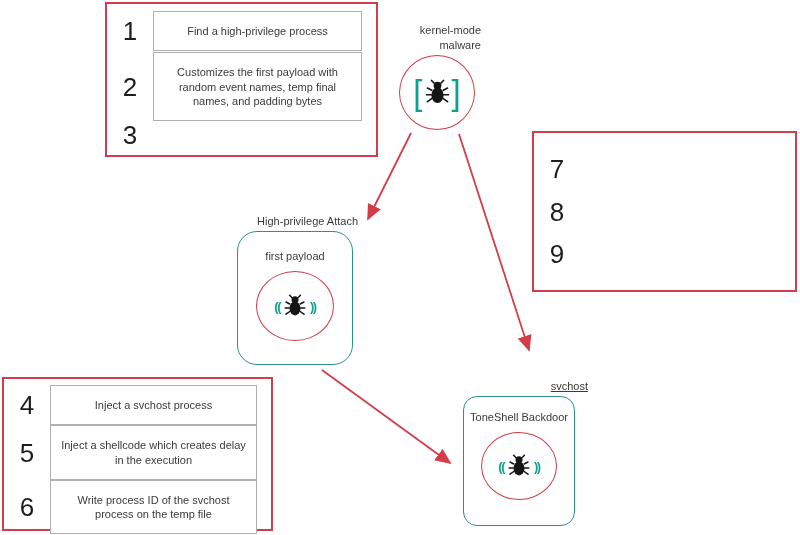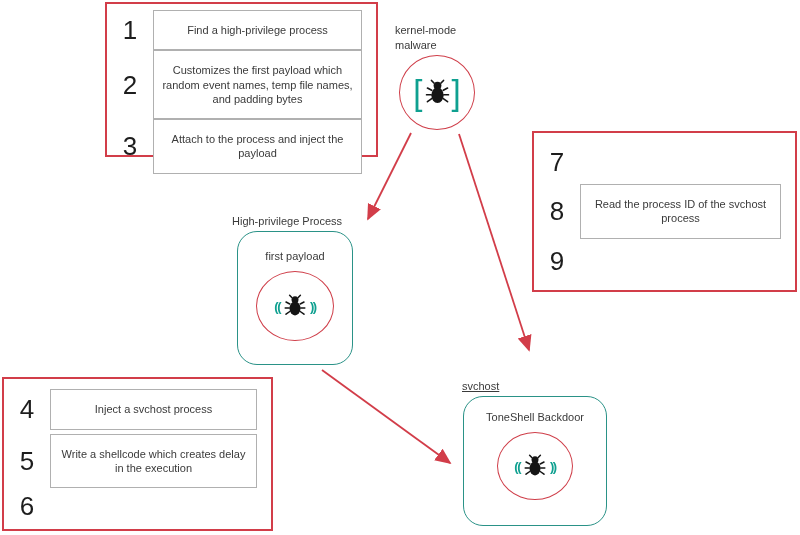--- a/index.html
+++ b/index.html
@@ -19,21 +19,21 @@
     line-height:1;
   }
   .step-box{
     flex:1;border:1px solid #b0b0b0;background:#ffffff;min-height:36px;
     display:flex;align-items:center;justify-content:center;text-align:center;
     font-size:11px;line-height:1.3;color:#3a3a3a;padding:12px 8px;
     box-sizing:border-box;
   }
   
   .node-label{
-    position:absolute;text-align:left;font-size:11px;line-height:1.35;
+    position:absolute;text-align:right;font-size:11px;line-height:1.35;
     color:#3a3a3a;
   }
   .bug-circle{
     border:1.5px solid #cf3e49;border-radius:50%;background:#ffffff;
     display:flex;align-items:center;justify-content:center;box-sizing:border-box;
   }
   .kernel-circle{position:absolute;left:399px;top:55px;width:76px;height:75px;gap:1px;}
   .bracket{
     color:#0fa090;font-size:33px;line-height:0.9;font-weight:500;
     transform:scaleY(1.05);
@@ -67,49 +67,48 @@
     <line x1="322" y1="370" x2="450" y2="463" stroke="#d23d49" stroke-width="1.8" marker-end="url(#ah)"></line>
   </svg>
 
   <div class="group" style="left:105px;top:2px;width:273px;height:155px;">
     <div class="step">
       <div class="step-num">1</div>
       <div class="step-box">Find a high-privilege process</div>
     </div>
     <div class="step">
       <div class="step-num">2</div>
-      <div class="step-box">Customizes the first payload which random event names, temp file names, and padding bytes</div>
+      <div class="step-box">Customizes the first payload with random event names, temp final names, and padding bytes</div>
     </div>
     <div class="step">
       <div class="step-num">3</div>
-      <div class="step-box">Attach to the process and inject the payload</div>
     </div>
   </div>
 
   <div class="group" style="left:2px;top:377px;width:271px;height:154px;">
     <div class="step">
       <div class="step-num">4</div>
       <div class="step-box">Inject a svchost process</div>
     </div>
     <div class="step">
       <div class="step-num">5</div>
-      <div class="step-box">Write a shellcode which creates delay in the execution</div>
+      <div class="step-box">Inject a shellcode which creates delay in the execution</div>
     </div>
     <div class="step">
       <div class="step-num">6</div>
+      <div class="step-box">Write process ID of the svchost process on the temp file</div>
     </div>
   </div>
 
   <div class="group" style="left:532px;top:131px;width:265px;height:161px;">
     <div class="step">
       <div class="step-num">7</div>
     </div>
     <div class="step">
       <div class="step-num">8</div>
-      <div class="step-box">Read the process ID of the svchost process</div>
     </div>
     <div class="step">
       <div class="step-num">9</div>
     </div>
   </div>
 
   <div class="node-label" style="left:395px;top:23px;width:86px;">kernel-mode malware</div>
   <div class="bug-circle kernel-circle">
     <span class="bracket">[</span>
     <svg class="bug-icon-svg" width="27" height="29" viewBox="0 0 24 26">
@@ -124,21 +123,21 @@
           <path d="M17.2 18.5 L21 21.2"></path>
       </g>
       <g fill="#151515">
         <circle cx="12" cy="6.8" r="3.5"></circle>
         <ellipse cx="12" cy="15.4" rx="5.5" ry="7"></ellipse>
       </g>
     </svg>
     <span class="bracket">]</span>
   </div>
 
-  <div class="node-label" style="left:232px;top:214px;width:126px;">High-privilege Process</div>
+  <div class="node-label" style="left:232px;top:214px;width:126px;">High-privilege Attach</div>
   <div class="proc-rect" style="left:237px;top:231px;width:116px;height:134px;">
     <div class="proc-inner-label" style="margin-top:18px;">first payload</div>
     <div class="bug-circle inner-circle" style="width:78px;height:70px;margin-top:9px;">
       <span class="signal">((</span>
       <svg class="bug-icon-svg" width="24" height="26" viewBox="0 0 24 26">
         <g stroke="#151515" fill="none" stroke-width="1.5" stroke-linecap="round">
           <path d="M8.8 4.5 L6.6 2.2"></path>
             <path d="M15.2 4.5 L17.4 2.2"></path>
           <path d="M6.8 11 L3 9"></path>
             <path d="M6.3 15 L2.2 15"></path>
@@ -150,21 +149,21 @@
         <g fill="#151515">
           <circle cx="12" cy="6.8" r="3.5"></circle>
           <ellipse cx="12" cy="15.4" rx="5.5" ry="7"></ellipse>
         </g>
       </svg>
       <span class="signal">))</span>
     </div>
   </div>
 
   <div class="node-label" style="left:462px;top:379px;width:126px;text-decoration:underline;">svchost</div>
-  <div class="proc-rect" style="left:463px;top:396px;width:144px;height:130px;">
+  <div class="proc-rect" style="left:463px;top:396px;width:112px;height:130px;border-radius:14px;">
     <div class="proc-inner-label" style="margin-top:14px;">ToneShell Backdoor</div>
     <div class="bug-circle inner-circle" style="width:76px;height:68px;margin-top:9px;">
       <span class="signal">((</span>
       <svg class="bug-icon-svg" width="24" height="26" viewBox="0 0 24 26">
         <g stroke="#151515" fill="none" stroke-width="1.5" stroke-linecap="round">
           <path d="M8.8 4.5 L6.6 2.2"></path>
             <path d="M15.2 4.5 L17.4 2.2"></path>
           <path d="M6.8 11 L3 9"></path>
             <path d="M6.3 15 L2.2 15"></path>
             <path d="M6.8 18.5 L3 21.2"></path>

